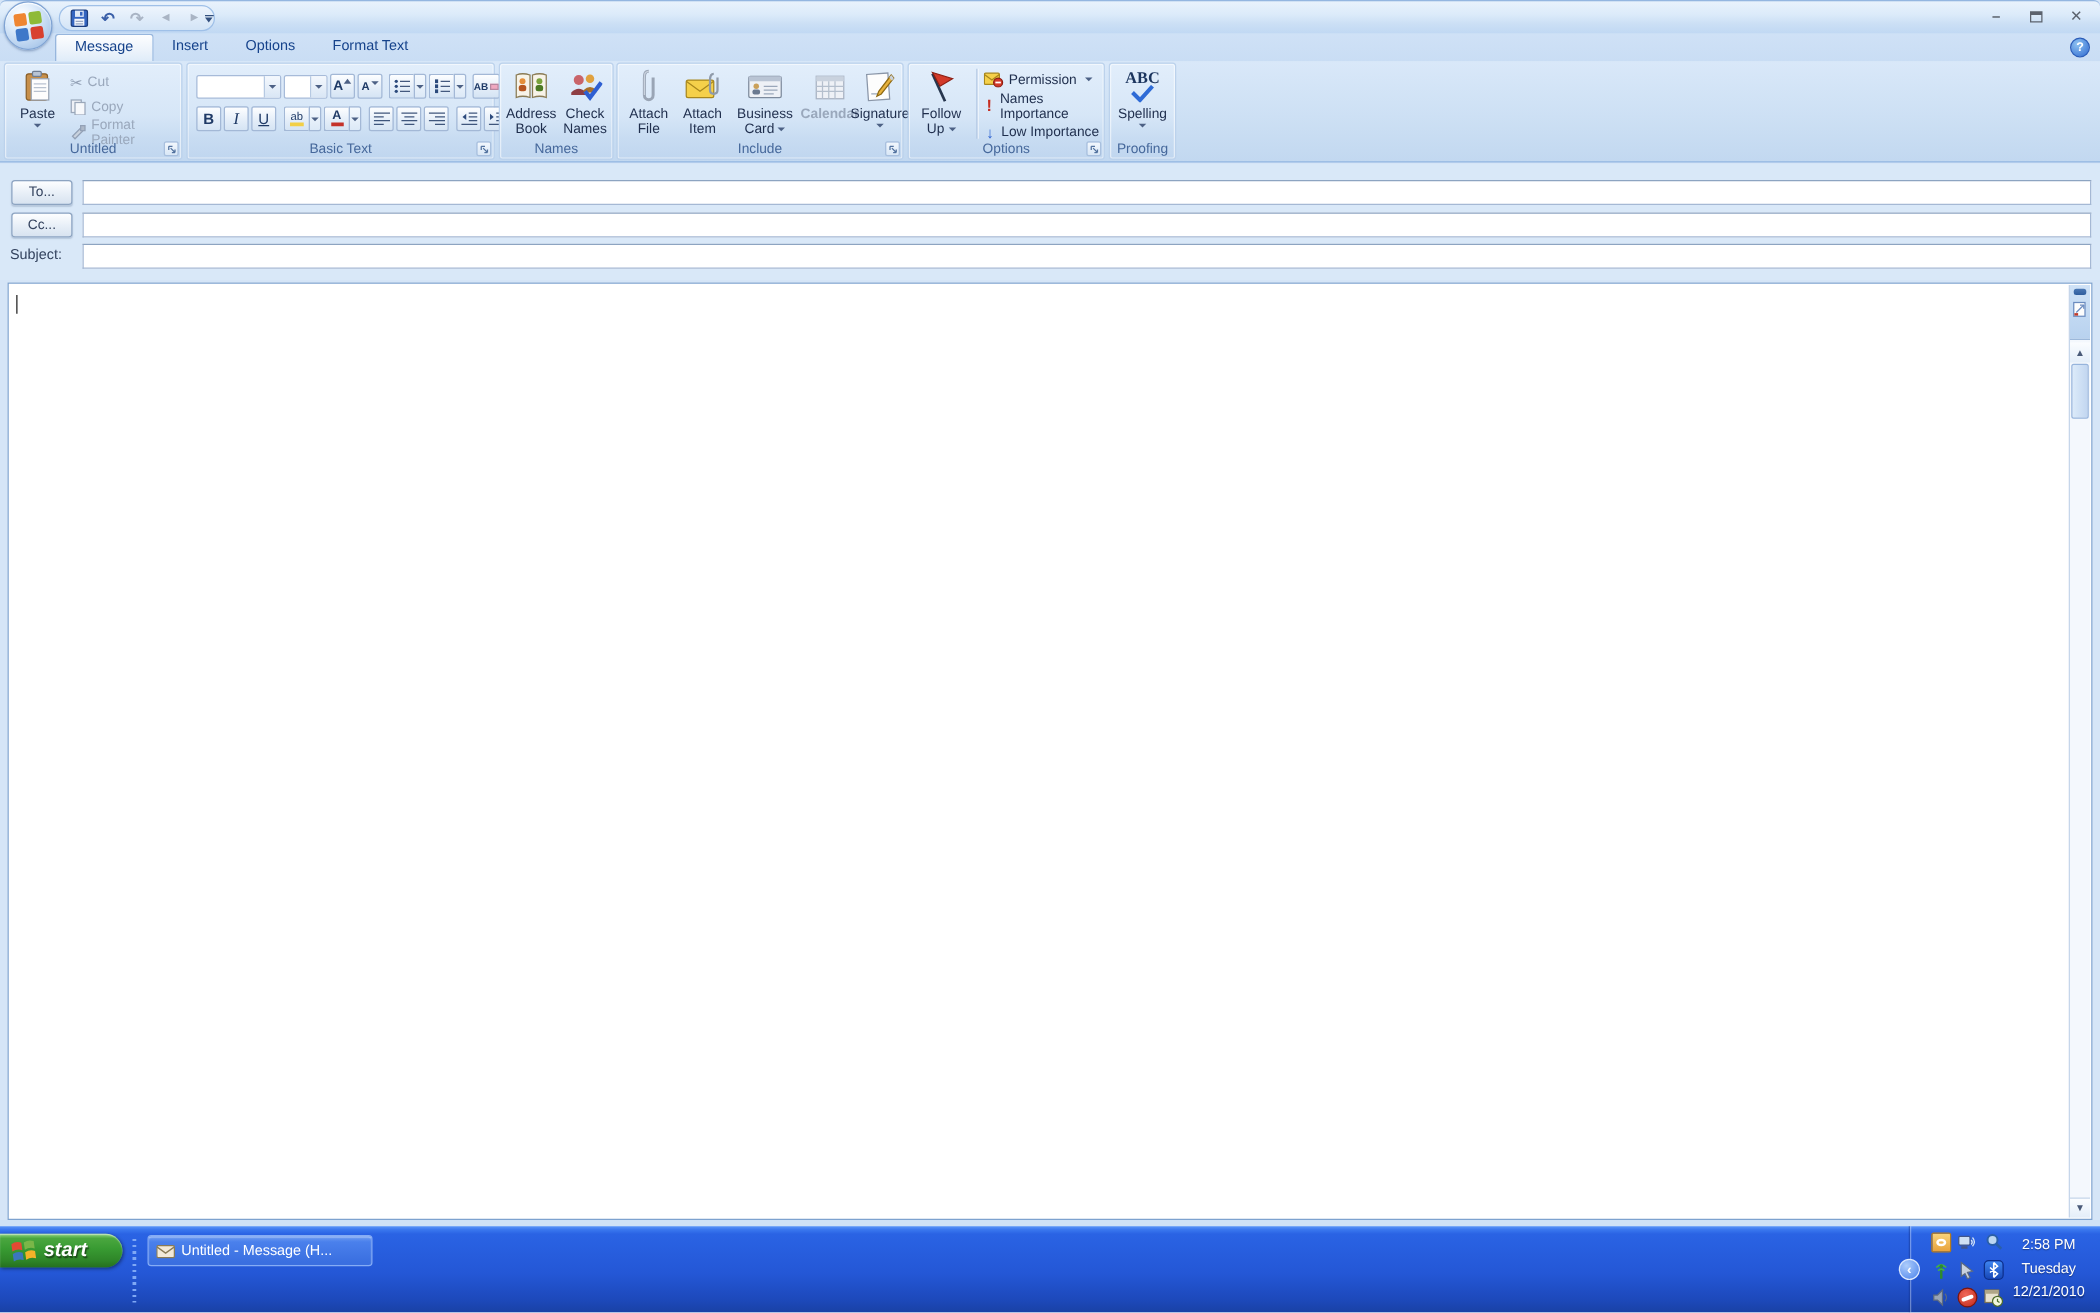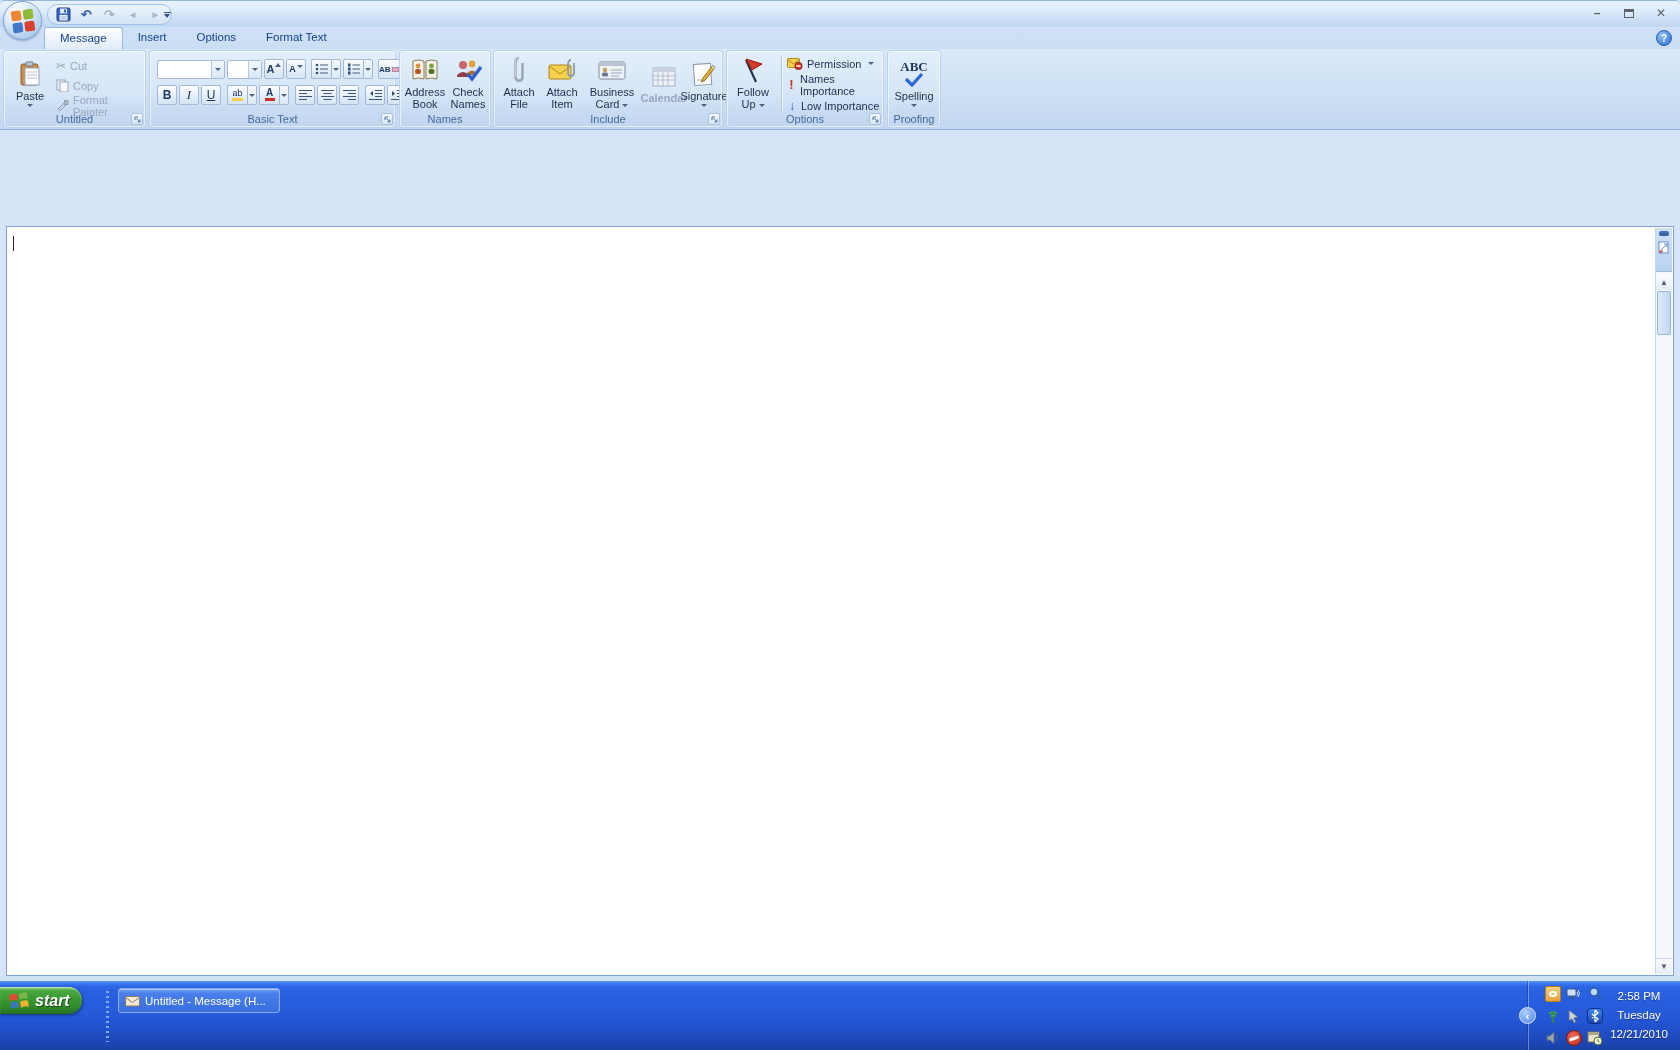--- a/index.html
+++ b/index.html
@@ -56,21 +56,21 @@
   .group { position:absolute; top:1px; height:78px; border:1px solid #bcd2ec; border-radius:3px;
     background:linear-gradient(180deg,#e2eefb 0%,#d6e6f7 55%,#c8dcf2 78%,#c0d6ef 100%);
     box-shadow:inset 0 0 0 1px rgba(255,255,255,.55); }
   .gc { position:absolute; top:0; left:0; right:0; height:62px; }
   .glabel { position:absolute; bottom:0; left:0; right:0; height:15px; text-align:center;
     color:#46689b; font-size:11px; line-height:15px; }
   .launcher { position:absolute; right:2px; bottom:2px; width:12px; height:12px;
     border:1px solid #a9c0de; border-radius:2px; background:linear-gradient(#f2f7fd,#d9e7f6);
     display:flex; align-items:center; justify-content:center; }
   .bb { position:absolute; top:2px; display:flex; flex-direction:column; align-items:center;
-    font-size:11px; color:#1f2e4d; line-height:12px; text-align:center; height:58px;justify-content:center; }
+    font-size:11px; color:#1f2e4d; line-height:12px; text-align:center; height:58px; }
   .bb .bi { height:32px; display:flex; align-items:center; justify-content:center; }
   .bb.dis { color:#9aa8bc;font-weight:bold; }
   .caret { width:0; height:0; border-left:3px solid transparent; border-right:3px solid transparent;
     border-top:3px solid #4d6185; display:inline-block; margin-left:3px; vertical-align:middle; }
   .caret.solo { margin:2px 0 0 0; }
   .smallrow { display:flex; align-items:center; gap:4px; font-size:11px; height:19px; }
   .smallrow.dis { color:#9aa8bc; }
 
   .sq { width:20px; height:20px; border:1px solid #a3b8d6; border-radius:2px;
     background:linear-gradient(180deg,#fdfeff,#e3edf8 60%,#d5e4f4);
@@ -118,30 +118,30 @@
   .sc-btn { position:absolute; left:0; right:0; height:16px; display:flex; align-items:center;
     justify-content:center; font-size:8px; color:#4a5a78; background:linear-gradient(180deg,#fbfdff,#e4eef9); }
   .sc-up { top:46px; }
   .sc-down { bottom:0; border-top:1px solid #c6d6ea; }
   .sc-thumb { position:absolute; top:63px; left:1px; right:1px; height:44px; border:1px solid #96b4dc;
     border-radius:2px; background:linear-gradient(90deg,#dcebfa,#c2d6f0); }
 
   
   .taskbar { position:absolute; left:0; bottom:0; right:0; height:69px;
     background:linear-gradient(180deg,#5a95f8 0%,#3a77ee 4%,#2a63e4 9%,#2457d6 55%,#1d49bb 85%,#1941a5 100%); }
-  .startbtn { position:absolute; left:0; top:6px; width:82px; height:27px;
+  .startbtn { position:absolute; left:0; top:6px; width:98px; height:27px;
     border-radius:0 14px 14px 0;
     background:linear-gradient(180deg,#8ed47f 0%,#4aa73f 14%,#389a32 45%,#2e8528 80%,#256f1f 100%);
     box-shadow:1px 1px 3px rgba(0,0,0,.45), inset 0 1px 1px rgba(255,255,255,.5);
     display:flex; align-items:center; gap:5px; padding-left:8px; }
   .start-label { color:#fff; font-weight:bold; font-style:italic; font-size:16px;
     text-shadow:1px 1px 1px rgba(0,0,0,.5); padding-right:10px; }
   .grip { position:absolute; left:106px; top:10px; bottom:8px; width:3px;
     background:repeating-linear-gradient(180deg,#7fa8f5 0 2px,transparent 2px 5px); }
-  .taskbtn { position:absolute; left:118px; top:7px; width:162px; height:25px; border-radius:3px;
+  .taskbtn { position:absolute; left:118px; top:7px; width:180px; height:25px; border-radius:3px;
     border:1px solid #85acf5; background:linear-gradient(180deg,#6f9df2 0%,#4a80ec 20%,#3a6fe0 90%);
     box-shadow:inset 0 1px 1px rgba(255,255,255,.45);
     display:flex; align-items:center; gap:5px; padding:0 6px; color:#fff; font-size:11.5px;
     white-space:nowrap; overflow:hidden; }
   .tray { position:absolute; right:0; top:0; bottom:0; width:152px;
     border-left:1px solid rgba(255,255,255,.35); box-shadow:-1px 0 0 rgba(20,50,140,.45); }
   .chev { position:absolute; left:-10px; top:26px; width:17px; height:17px; border-radius:50%;
     background:radial-gradient(circle at 35% 30%,#aecdfb,#4a82ec); border:1px solid #dbe8fd;
     color:#fff; font-weight:bold; font-size:11px; display:flex; align-items:center; justify-content:center; }
   .traygrid { position:absolute; left:16px; top:5px; width:62px; display:grid;
@@ -572,20 +572,28 @@
               </svg>
           </span>
           <span>Spelling</span>
           <span class="caret solo"></span>
         </div>
       </div>
       <div class="glabel"><span>Proofing</span></div>
     </div>
   </div>
 
+  <div class="msghead">
+    <div class="recbtn" style="top:13px">To...</div>
+    <input class="field" style="top: 13px;" value="">
+    <div class="recbtn" style="top:39px">Cc...</div>
+    <input class="field" style="top: 39px;" value="">
+    <div class="subj-label" style="top:67px">Subject:</div>
+    <input class="field" style="top: 64px;" value="">
+  </div>
 
   <div class="bodywrap">
     <div class="cursor-caret"></div>
     <div class="vscroll">
       <div class="sc-top">
         <div class="split-handle"></div>
         <div class="ruler-btn">
           <svg width="13" height="14" viewBox="0 0 13 14">
             <rect x="1" y="2" width="9" height="11" fill="#fdfdfd" stroke="#6b8cc0"></rect>
             <path d="M3 10 L9 4" stroke="#6b8cc0"></path>

